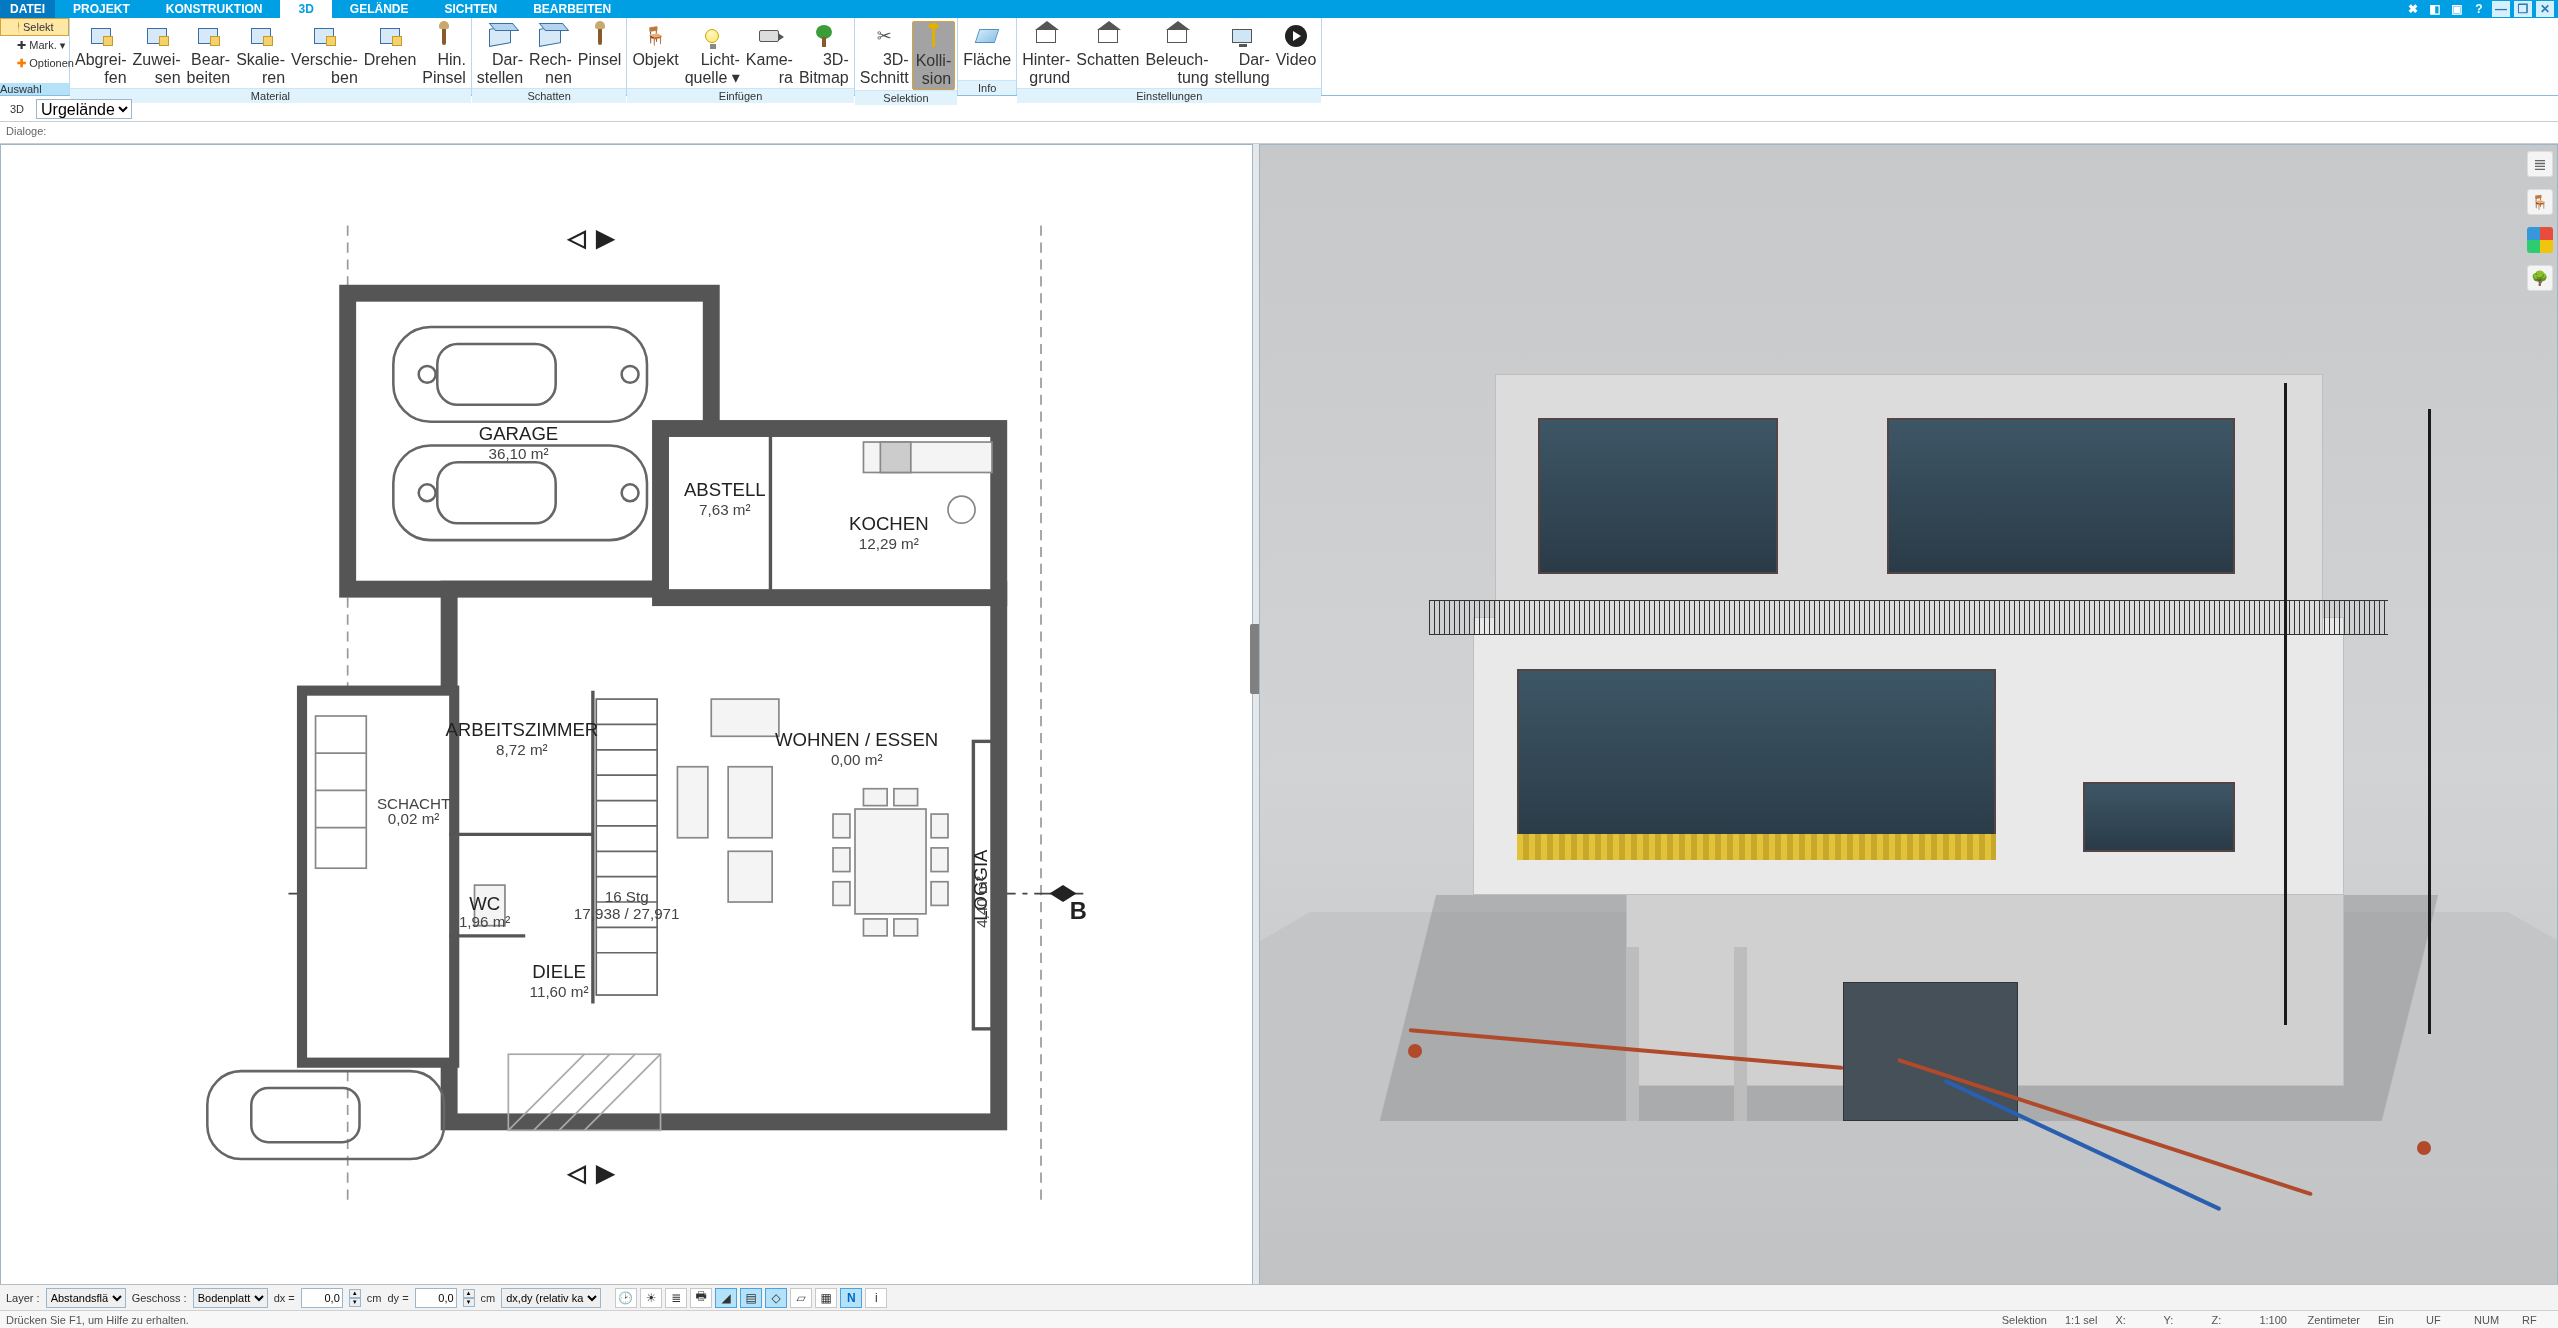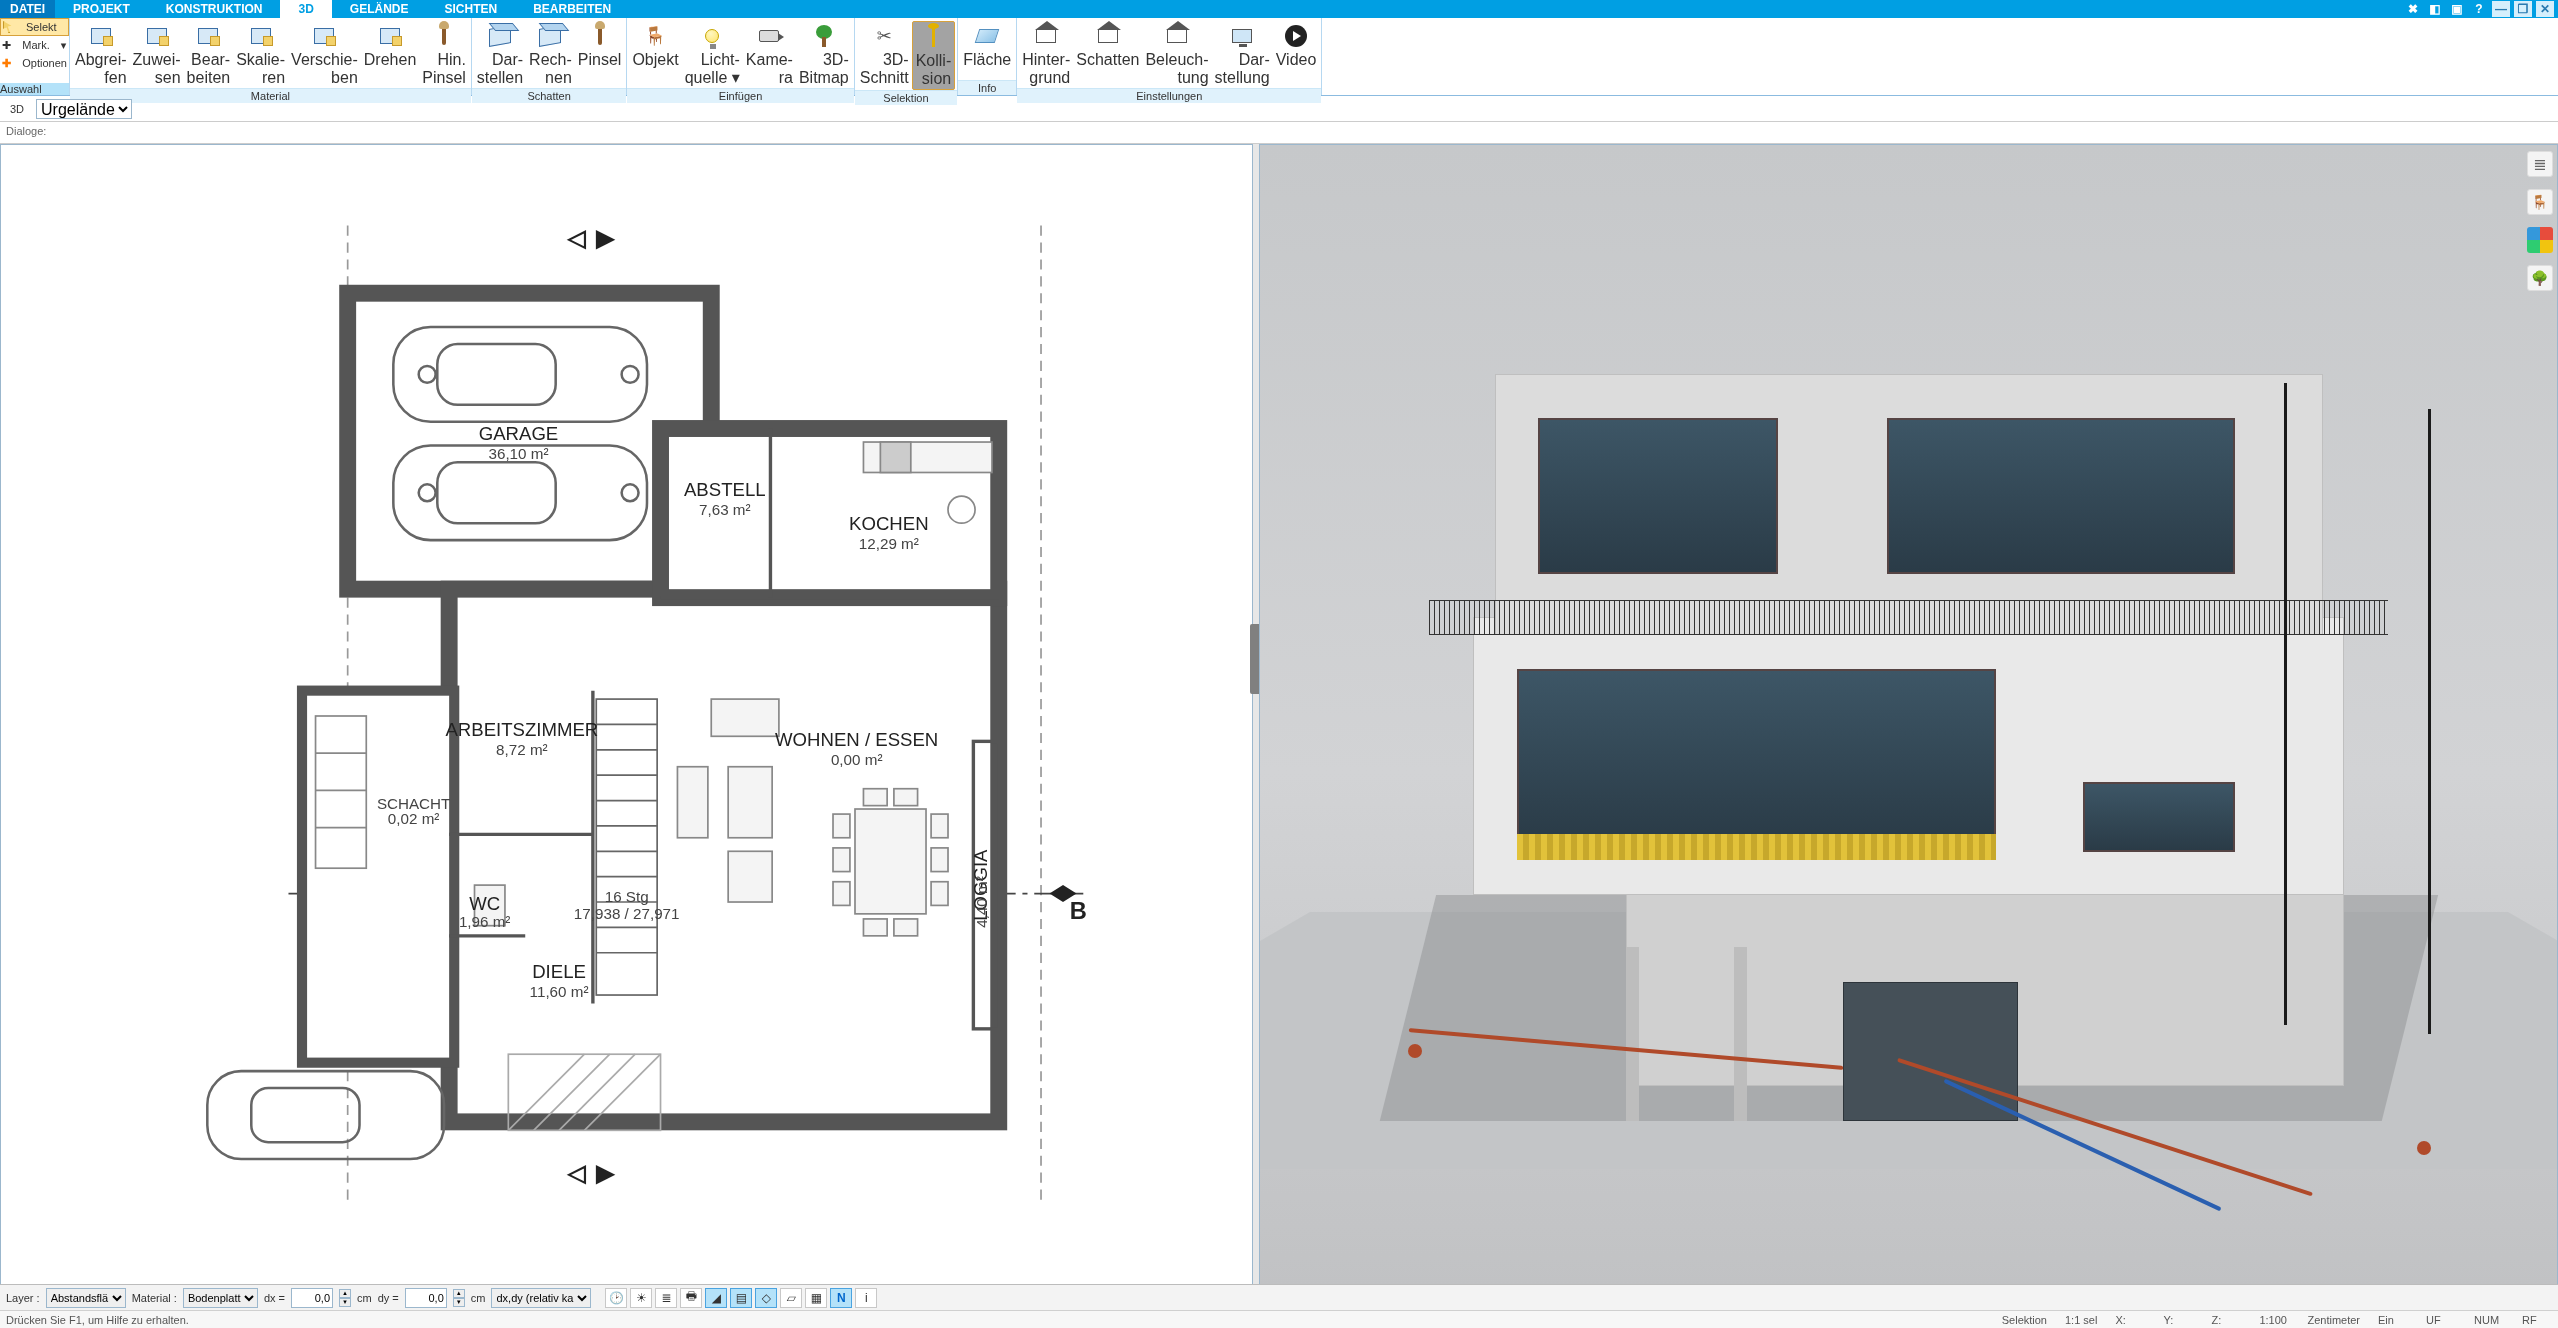--- a/index.html
+++ b/index.html
@@ -11,21 +11,21 @@
 .menubar .menu.file { background: #0279c0; padding-left: 10px; padding-right: 10px; }
 .menubar .menu.active { background: #fff; color: #009fe3; }
 .menubar .spacer { flex: 1; }
 .menubar .winicons { display: flex; align-items: center; gap: 4px; padding-right: 4px; }
 .menubar .winicons span { width: 18px; height: 16px; display: inline-flex; align-items: center; justify-content: center; color: #fff; font-size: 12px; cursor: pointer; }
 .menubar .winicons span.light { background: #d5effc; color: #2a7ab0; }
 
 
 .ribbon { display: flex; border-bottom: 1px solid #8bbbe0; height: 78px; }
 .ribbon-left { display: flex; flex-direction: column; width: 70px; border-right: 1px solid #b6d8f1; }
-.ribbon-left .row { display: flex; align-items: center; height: 18px; padding: 0 2px; gap: 11px; font-size: 11px; cursor: pointer; }
+.ribbon-left .row { display: flex; align-items: center; height: 18px; padding: 0 17px; gap: 3px; font-size: 11px; cursor: pointer; }
 .ribbon-left .row.sel { background: #ffe8a6; border: 1px solid #d7a13b; }
 .ribbon-left .plus { color: #ff7b00; font-weight: bold; }
 .ribbon-left .cursor-ico { width: 12px; height: 12px; background: #f3d26b; border: 1px solid #c79a2b; clip-path: polygon(0 0, 70% 40%, 40% 45%, 60% 100%, 45% 100%, 30% 55%, 0 65%); }
 
 .ribbon-group { display: flex; flex-direction: column; border-right: 1px solid #b6d8f1; }
 .ribbon-group .tools { display: flex; flex: 1; align-items: flex-start; padding: 3px 2px 0; }
 .ribbon-group .label { text-align: center; font-size: 11px; padding: 1px 0; background: #e0f2fc; border-top: 1px solid #cbe7f7; }
 
 .tool { display: flex; flex-direction: column; align-items: center; justify-content: flex-start; min-width: 38px; padding: 2px 3px; cursor: pointer; }
 .tool .ico { width: 26px; height: 26px; display: flex; align-items: center; justify-content: center; margin-bottom: 2px; position: relative; }
@@ -516,21 +516,21 @@
       <div class="sp chair"></div>
       <div class="sp palette"></div>
       <div class="sp treei"></div>
     </div>
   </div>
 </div>
 
 <div class="bottombar">
   <span>Layer :</span>
   <select><option>Abstandsflä</option></select>
-  <span>Material :</span>
+  <span>Geschoss :</span>
   <select><option>Bodenplatt</option></select>
   <span>dx =</span>
   <input class="num" value="0,0" style="">
   <div class="spin">
       <button>▴</button>
       <button>▾</button>
     </div>
   <span>cm</span>
   <span>dy =</span>
   <input class="num" value="0,0" style="">

